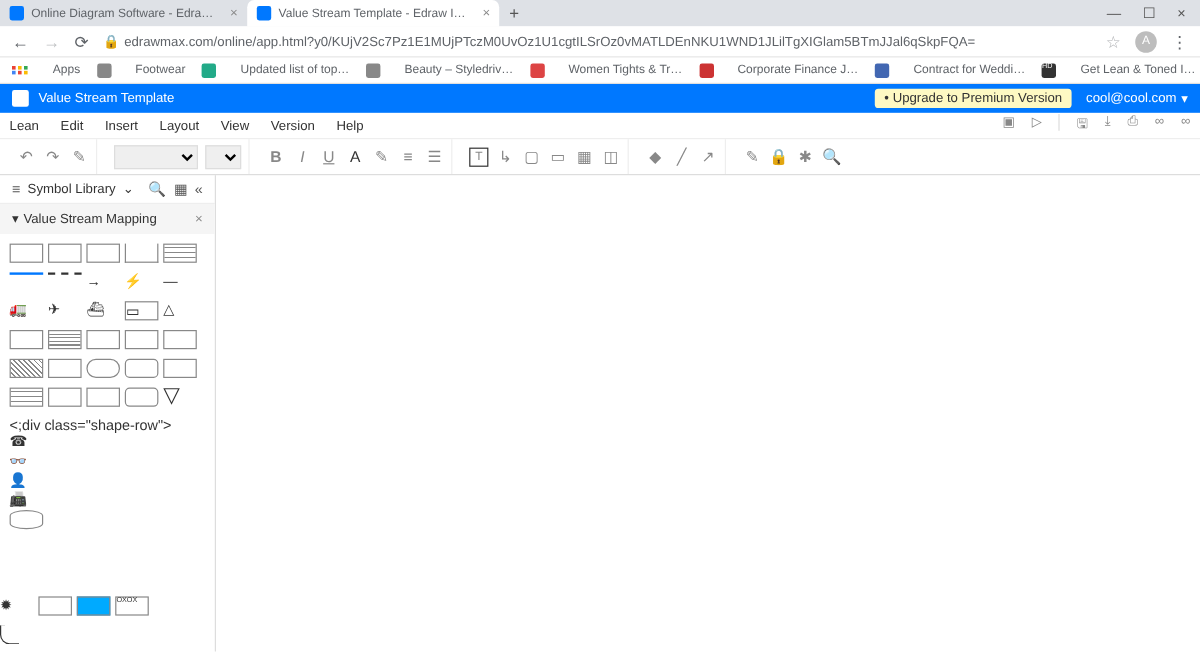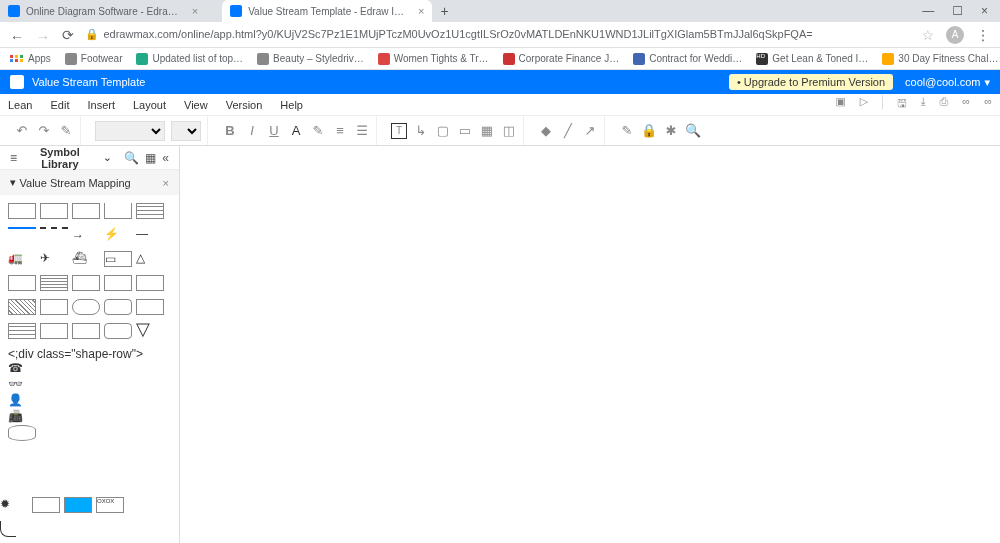--- a/index.html
+++ b/index.html
@@ -1,30 +1,30 @@
 <!DOCTYPE html>
 <html><head>
 <meta charset="utf-8">
 <style>
 *{margin:0;padding:0;box-sizing:border-box;font-family:-apple-system,BlinkMacSystemFont,"Segoe UI",Arial,sans-serif;}
 body{width:1000px;height:543px;overflow:hidden;background:#fff;font-size:12px;color:#333;}
 .titlebar{height:22px;background:#dee1e6;display:flex;align-items:center;}
 .tab{height:22px;padding:4px 8px;font-size:10px;color:#5f6368;display:flex;align-items:center;gap:6px;border-radius:6px 6px 0 0;}
-.tab.active{background:#fff;margin-left:16px;}
+.tab.active{background:#fff;}
 .tab-icon{width:12px;height:12px;display:inline-block;}
 .tab-close{font-size:11px;margin-left:8px;color:#888;}
 .win-controls{margin-left:auto;display:flex;gap:18px;padding-right:12px;color:#555;}
 .addrbar{height:26px;background:#fff;display:flex;align-items:center;padding:0 10px;gap:12px;border-bottom:1px solid #e0e0e0;}
 .nav-icon{color:#5f6368;font-size:14px;}
 .url{font-size:11px;color:#5f6368;flex:1;}
 .url .secure{color:#5f6368;margin-right:4px;}
 .addr-right{display:flex;gap:12px;align-items:center;}
 .avatar-circle{width:18px;height:18px;border-radius:50%;background:#bdbdbd;color:#fff;display:flex;align-items:center;justify-content:center;font-size:10px;}
 .bookmarks{height:22px;background:#fff;display:flex;align-items:center;padding:0 10px;gap:14px;border-bottom:1px solid #e0e0e0;font-size:10px;color:#5f6368;}
-.bm{display:flex;align-items:center;gap:4px;white-space:nowrap;}
+.bm{display:flex;align-items:center;gap:20px;white-space:nowrap;}
 .bm .ico{width:12px;height:12px;background:#888;border-radius:2px;}
 .bluebar{height:24px;background:#0078ff;color:#fff;display:flex;align-items:center;padding:0 10px;font-size:11px;}
 .logo{width:14px;height:14px;background:#fff;border-radius:2px;margin-right:8px;}
 .upgrade-btn{background:#fef9c3;color:#333;padding:2px 8px;border-radius:3px;font-weight:500;margin-left:auto;}
 .email{margin-left:12px;}
 .menubar{height:22px;display:flex;align-items:center;padding:0 8px;gap:18px;font-size:11px;color:#333;border-bottom:1px solid #eee;}
 .menu-right{margin-left:auto;display:flex;gap:14px;color:#888;}
 .toolbar{height:30px;display:flex;align-items:center;padding:0 8px;gap:8px;border-bottom:1px solid #ddd;}
 .tool-group{display:flex;align-items:center;gap:6px;padding:0 6px;border-right:1px solid #eee;height:100%;}
 .tool-group:last-child{border-right:none;}
@@ -197,21 +197,21 @@
     <span class="tool-i">✱</span>
     <span class="tool-i">🔍</span>
   </div>
 </div>
 
 <div class="workspace">
 
   <div class="left-panel">
     <div class="lib-header">
       <span class="lib-icon">≡</span>
-      <span style="font-weight:700;text-align:center;">Symbol Library</span>
+      <span style="font-weight:400;text-align:center;">Symbol Library</span>
       <span>⌄</span>
       <span class="filler"></span>
       <span class="lib-icon">🔍</span>
       <span class="lib-icon">▦</span>
       <span class="lib-icon">«</span>
     </div>
     <div class="cat-header">
       <span style="margin-right:4px;">▾</span>
       <span>Value Stream Mapping</span>
       <span class="cat-x">×</span>

